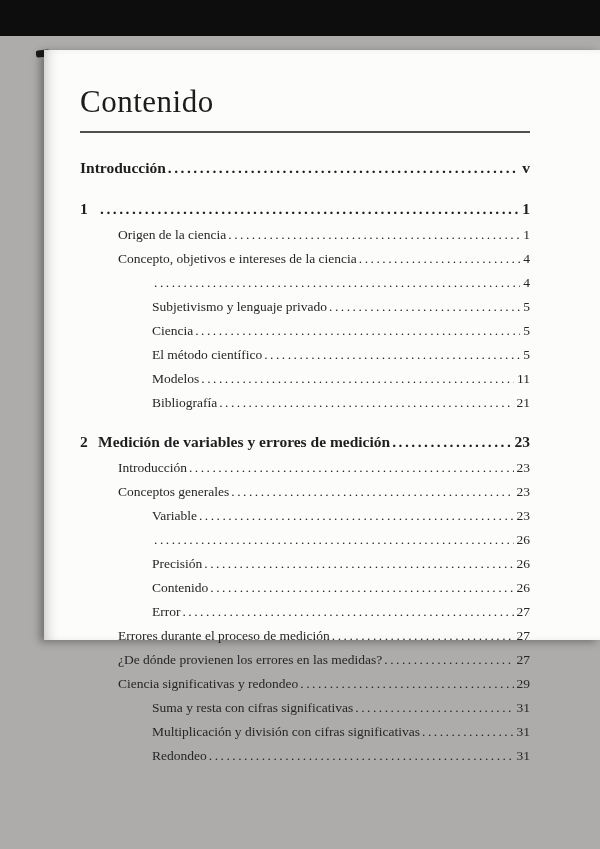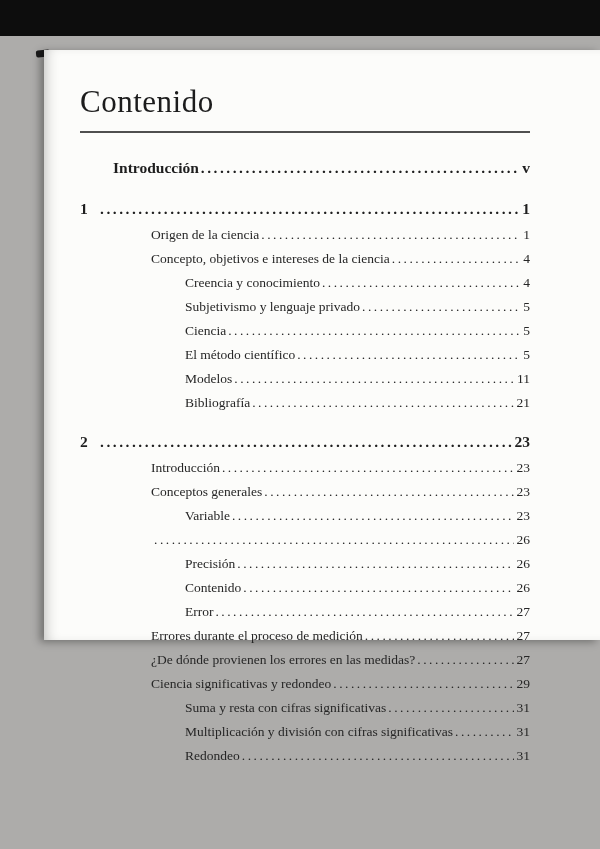--- a/index.html
+++ b/index.html
@@ -77,21 +77,20 @@
   .row.chapter { margin-top: 14px; }
   .row.section { padding-left: 38px; justify-content: center; }
   .row.subsection { padding-left: 72px; }
   .num {
     width: 18px;
     flex: 0 0 auto;
   }
   .label {
     white-space: nowrap;
     flex: 0 0 auto;
-    margin-left: 33px;
   }
   .leader {
     flex: 1 1 auto;
     overflow: hidden;
     white-space: nowrap;
     margin: 0 3px 0 2px;
     letter-spacing: 2.5px;
   }
   .leader::after {
     content: "........................................................................................................................................................";
@@ -125,21 +124,20 @@
         <span class="label">Origen de la ciencia</span>
         <span class="leader"></span>
         <span class="pg">1</span>
       </div>
       <div class="row section">
         <span class="label">Concepto, objetivos e intereses de la ciencia</span>
         <span class="leader"></span>
         <span class="pg">4</span>
       </div>
       <div class="row subsection">
-        <span class="label">Creencia y conocimiento</span>
         <span class="leader"></span>
         <span class="pg">4</span>
       </div>
       <div class="row subsection">
         <span class="label">Subjetivismo y lenguaje privado</span>
         <span class="leader"></span>
         <span class="pg">5</span>
       </div>
       <div class="row subsection">
         <span class="label">Ciencia</span>
@@ -156,20 +154,21 @@
         <span class="leader"></span>
         <span class="pg">11</span>
       </div>
       <div class="row subsection">
         <span class="label">Bibliografía</span>
         <span class="leader"></span>
         <span class="pg">21</span>
       </div>
       <div class="row chapter">
         <span class="num">2</span>
+        <span class="label">Medición de variables y errores de medición</span>
         <span class="leader"></span>
         <span class="pg">23</span>
       </div>
       <div class="row section">
         <span class="label">Introducción</span>
         <span class="leader"></span>
         <span class="pg">23</span>
       </div>
       <div class="row section">
         <span class="label">Conceptos generales</span>

